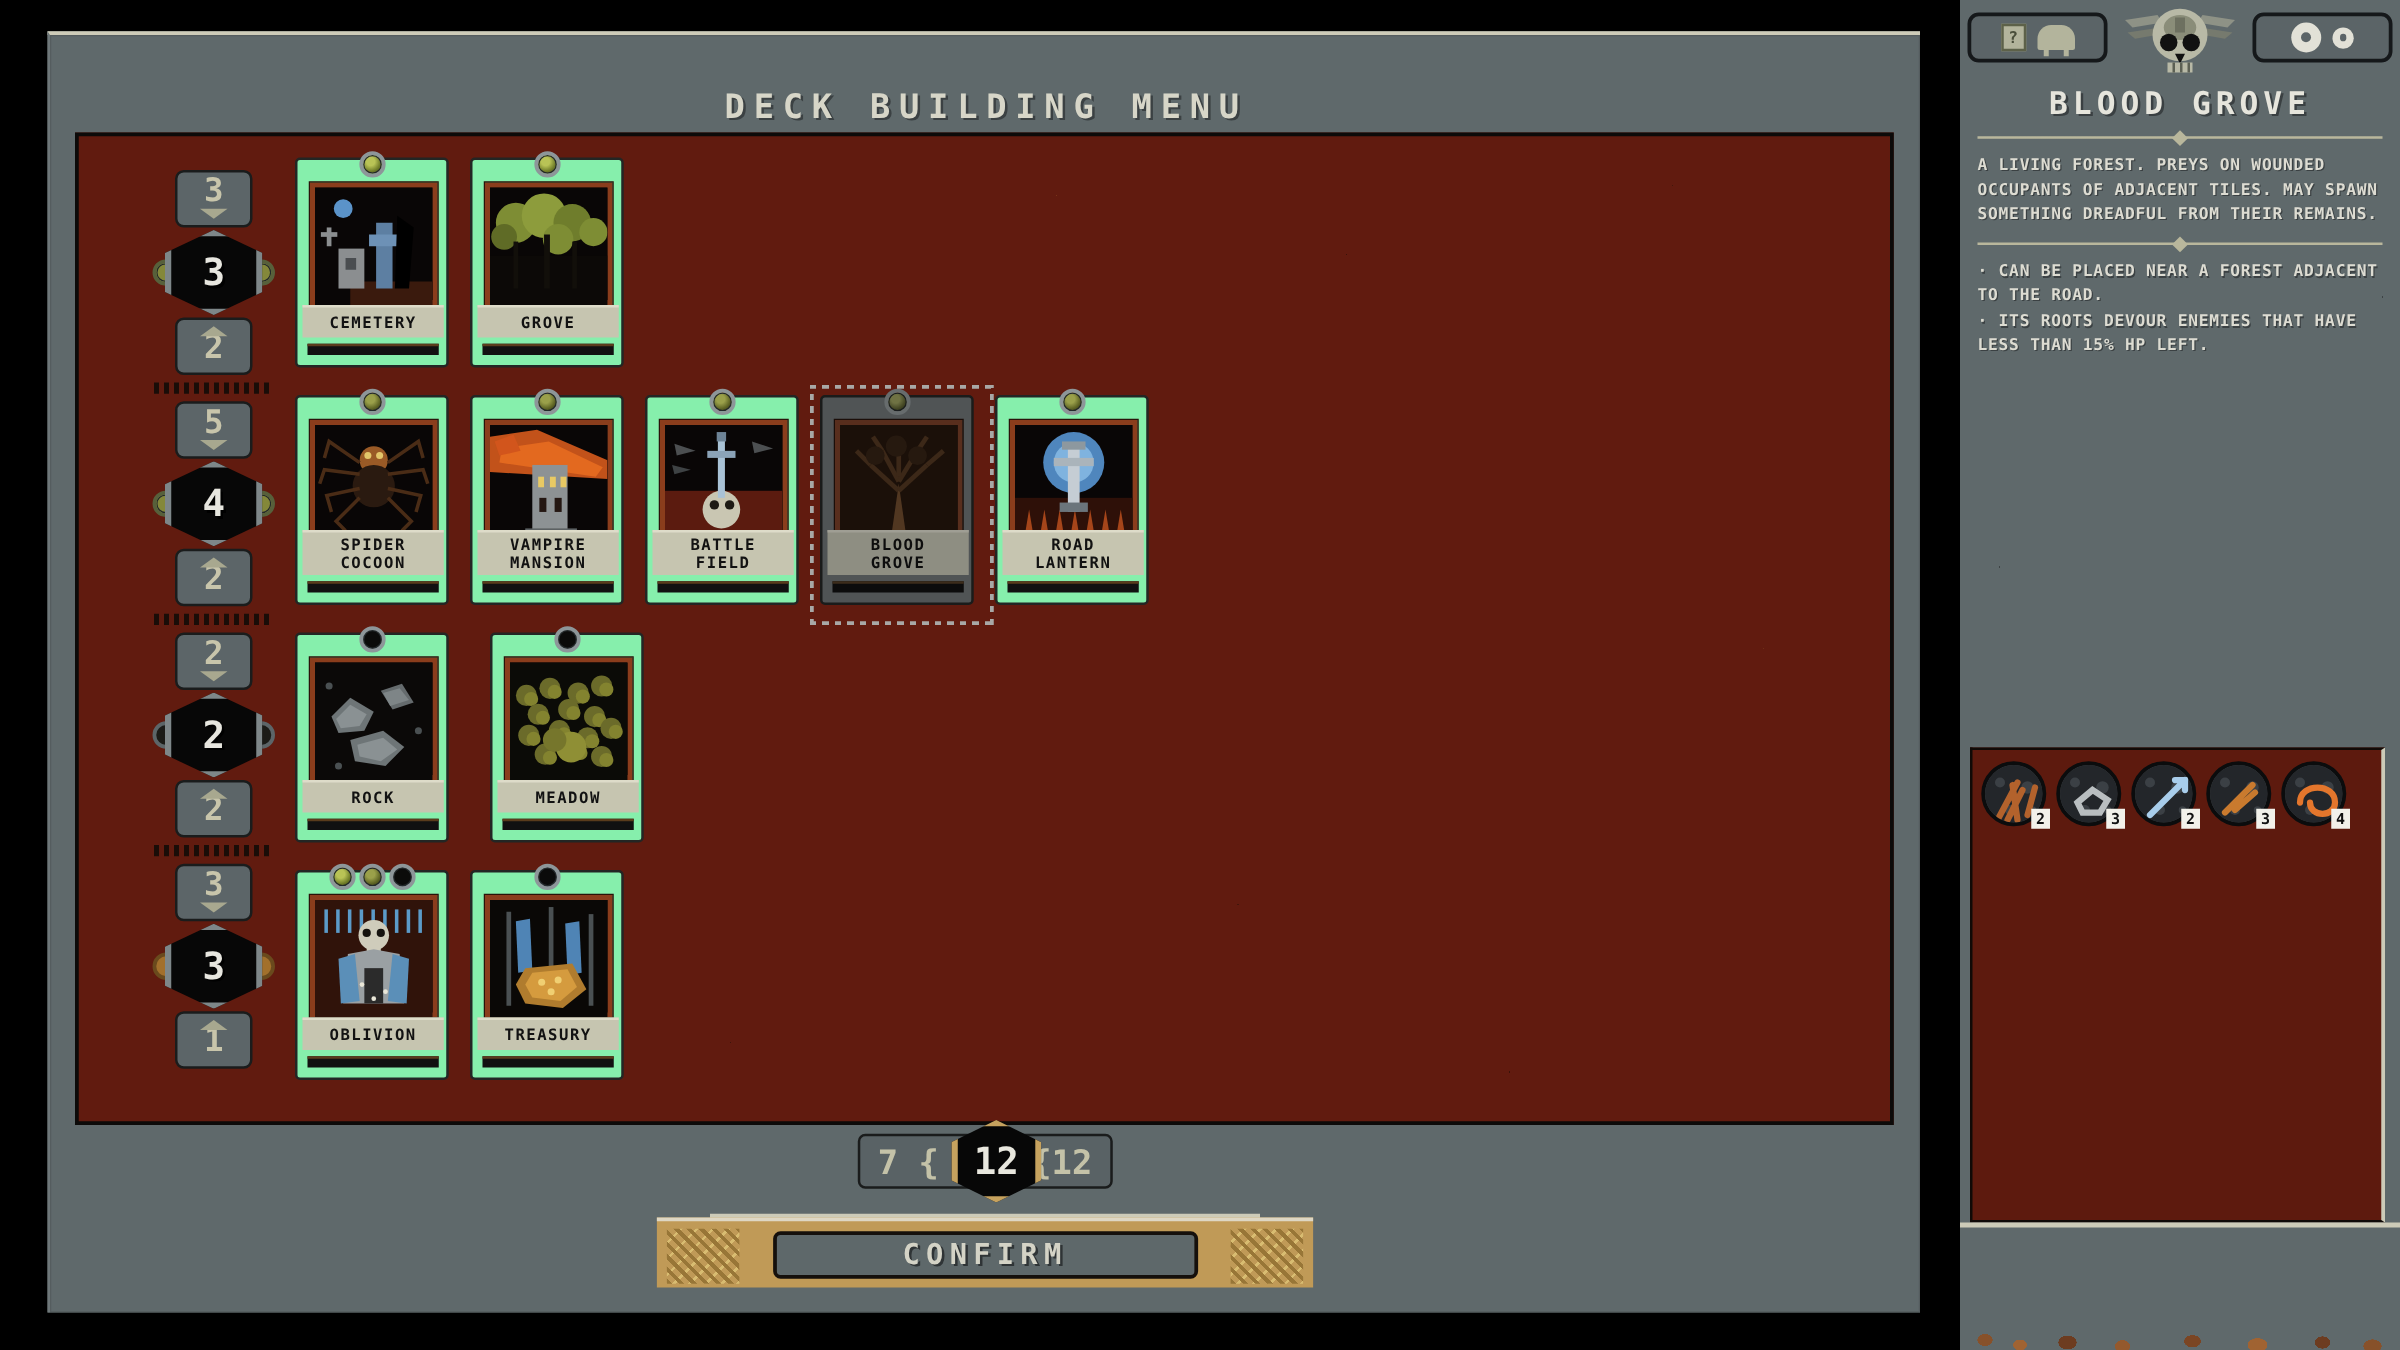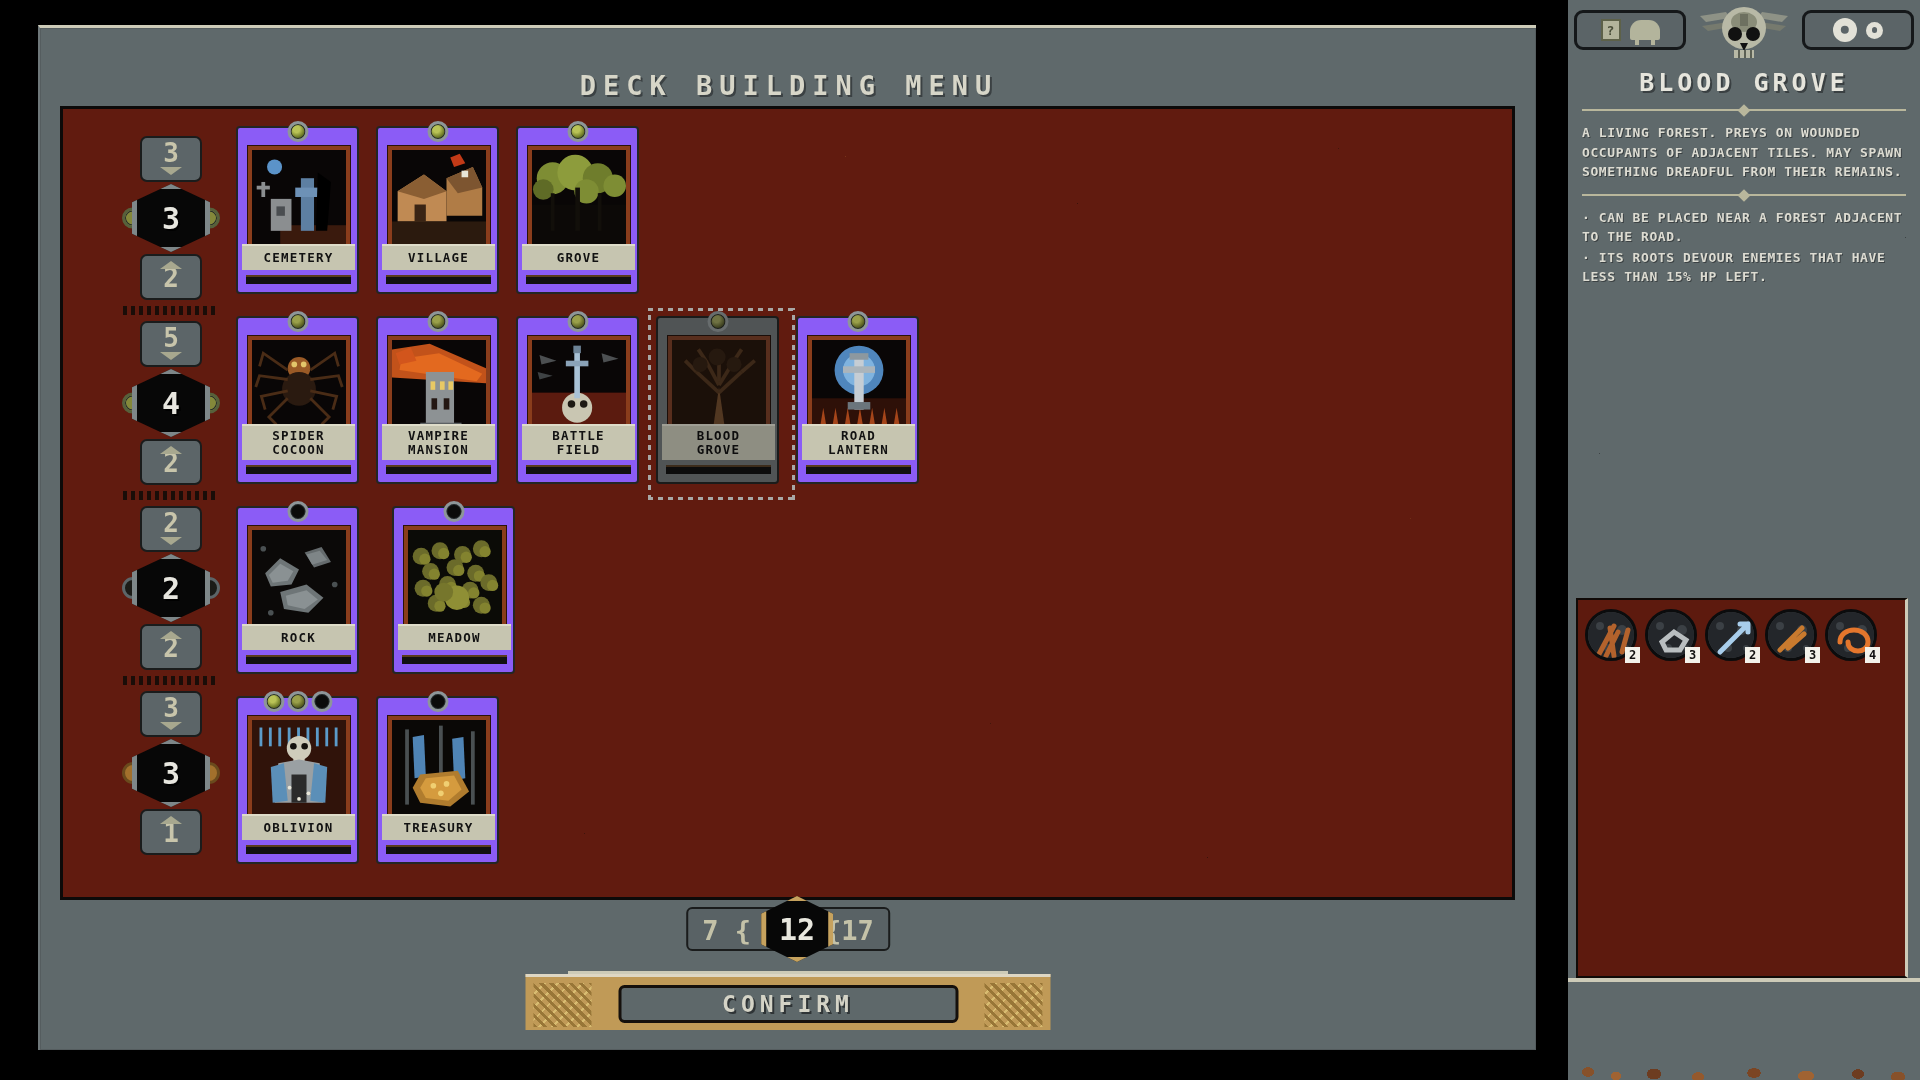--- a/index.html
+++ b/index.html
@@ -109,21 +109,21 @@
   .card-rows { position: absolute; left: 196px; top: 98px; width: 1060px; }
   .card-row { display: flex; gap: 17px; margin-bottom: 18px; align-items: flex-start; }
   .card-row.r1 { height: 170px; }
   .card-row.r2 { height: 170px; margin-top: 20px; }
   .card-row.r3 { height: 170px; margin-top: 20px; gap: 33px; }
   .card-row.r4 { height: 170px; margin-top: 20px; }
 
   .card {
     position: relative;
     width: 123px; height: 168px;
-    background: #8b5cf6;
+    background: #86efac;
     border: 2px solid #232624;
     border-radius: 4px;
     padding: 5px;
     flex: 0 0 auto;
   }
   .card .frame {
     position: absolute; left: 10px; top: 18px;
     width: 102px; height: 98px;
     background: #0a0605;
     border: 4px solid #8a3d1c;
@@ -396,42 +396,20 @@
                 <rect x="26" y="60" width="9" height="10" fill="#4a4d50"></rect>
                 <path d="M52,30 L66,30 L66,86 L52,86 Z" fill="#5d7fa2"></path>
                 <path d="M46,40 L72,40 L72,50 L46,50 Z" fill="#6d91b6"></path>
                 <path d="M70,24 L84,34 L80,86 L68,86 Z" fill="#4b688"></path>
                 <rect x="10" y="34" width="4" height="16" fill="#8b8e90"></rect>
                 <rect x="5" y="38" width="14" height="4" fill="#8b8e90"></rect>
               </svg>
             </div>
             <div class="nameplate">
               <span>CEMETERY</span>
-            </div>
-            <div class="bottombar"></div>
-          </div>
-          <div class="card">
-            <div class="gems">
-              <div class="gem green"></div>
-            </div>
-            <div class="frame">
-              <svg viewBox="0 0 100 100" class="art">
-                <rect x="0" y="0" width="100" height="100" fill="#090606"></rect>
-                <path d="M6,44 L34,26 L58,44 L58,76 L6,76 Z" fill="#c08a53"></path>
-                <path d="M6,44 L34,26 L58,44 L34,52 Z" fill="#8a5e33"></path>
-                <rect x="24" y="58" width="12" height="18" fill="#3a2414"></rect>
-                <path d="M58,30 L86,18 L96,40 L96,70 L58,70 Z" fill="#b07c46"></path>
-                <path d="M58,30 L86,18 L96,40 L70,46 Z" fill="#7d5530"></path>
-                <rect x="74" y="22" width="7" height="7" fill="#e8e6d8"></rect>
-                <path d="M62,8 L72,4 L78,14 L66,18 Z" fill="#c33a17"></path>
-                <rect x="0" y="76" width="100" height="24" fill="#2b1a0e"></rect>
-              </svg>
-            </div>
-            <div class="nameplate">
-              <span>VILLAGE</span>
             </div>
             <div class="bottombar"></div>
           </div>
           <div class="card">
             <div class="gems">
               <div class="gem green"></div>
             </div>
             <div class="frame">
               <svg viewBox="0 0 100 100" class="art">
                 <rect x="0" y="0" width="100" height="100" fill="#090606"></rect>
@@ -725,21 +703,21 @@
               <span>TREASURY</span>
             </div>
             <div class="bottombar"></div>
           </div>
         </div>
       </div>
 
     <div class="counter">
       <div class="cnt-side left">7 {</div>
       <div class="cnt-center">12</div>
-      <div class="cnt-side right">{17</div>
+      <div class="cnt-side right">{12</div>
     </div>
 
     <div class="confirm-strip"></div>
     <div class="confirm-wrap">
       <div class="conf-orn l"></div>
       <div class="conf-orn r"></div>
       <div class="confirm-btn">CONFIRM</div>
     </div>
   </div>
 

